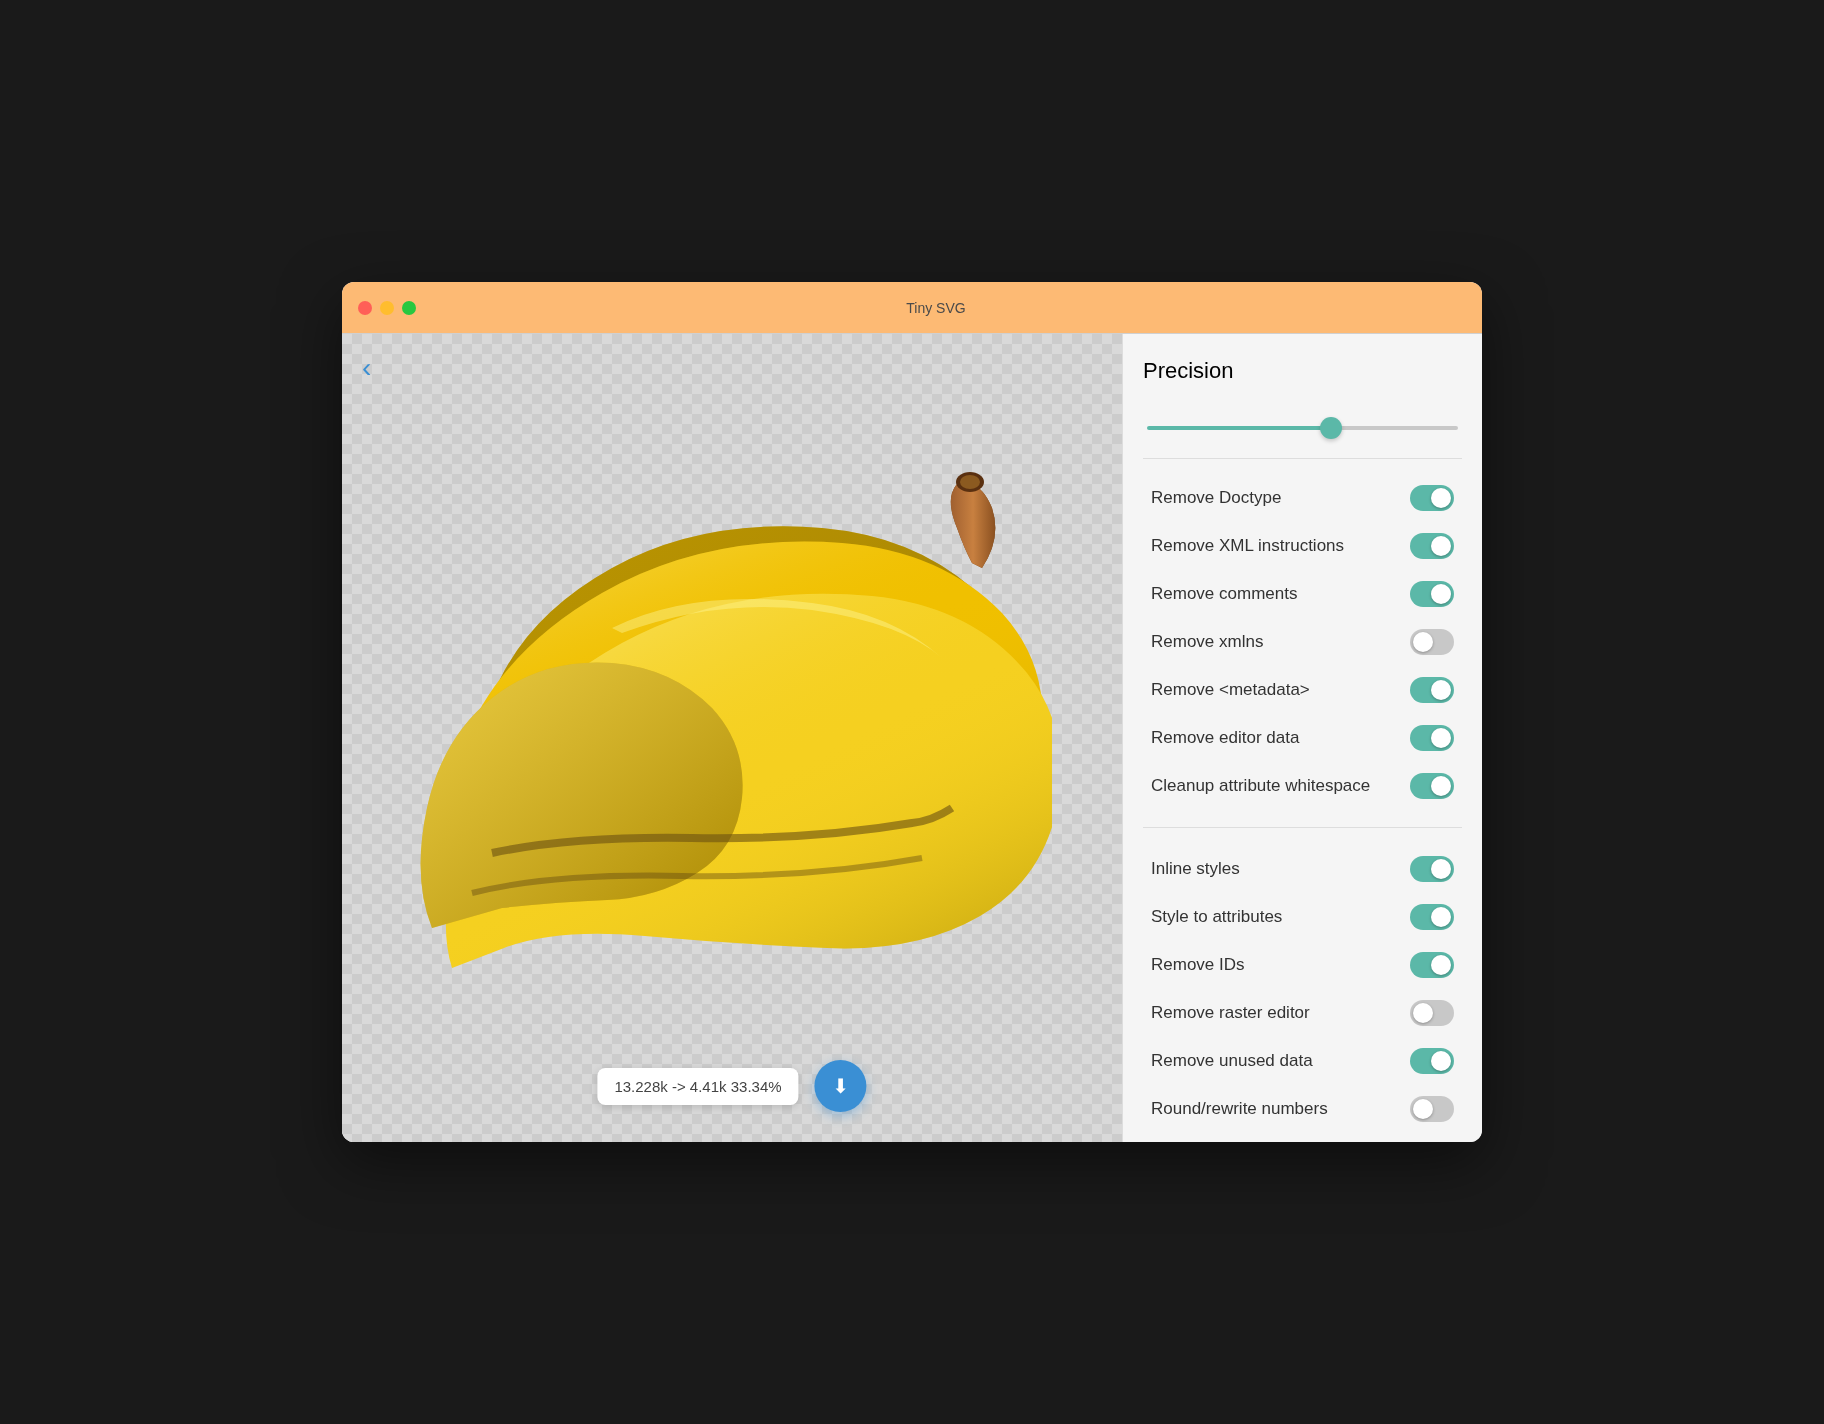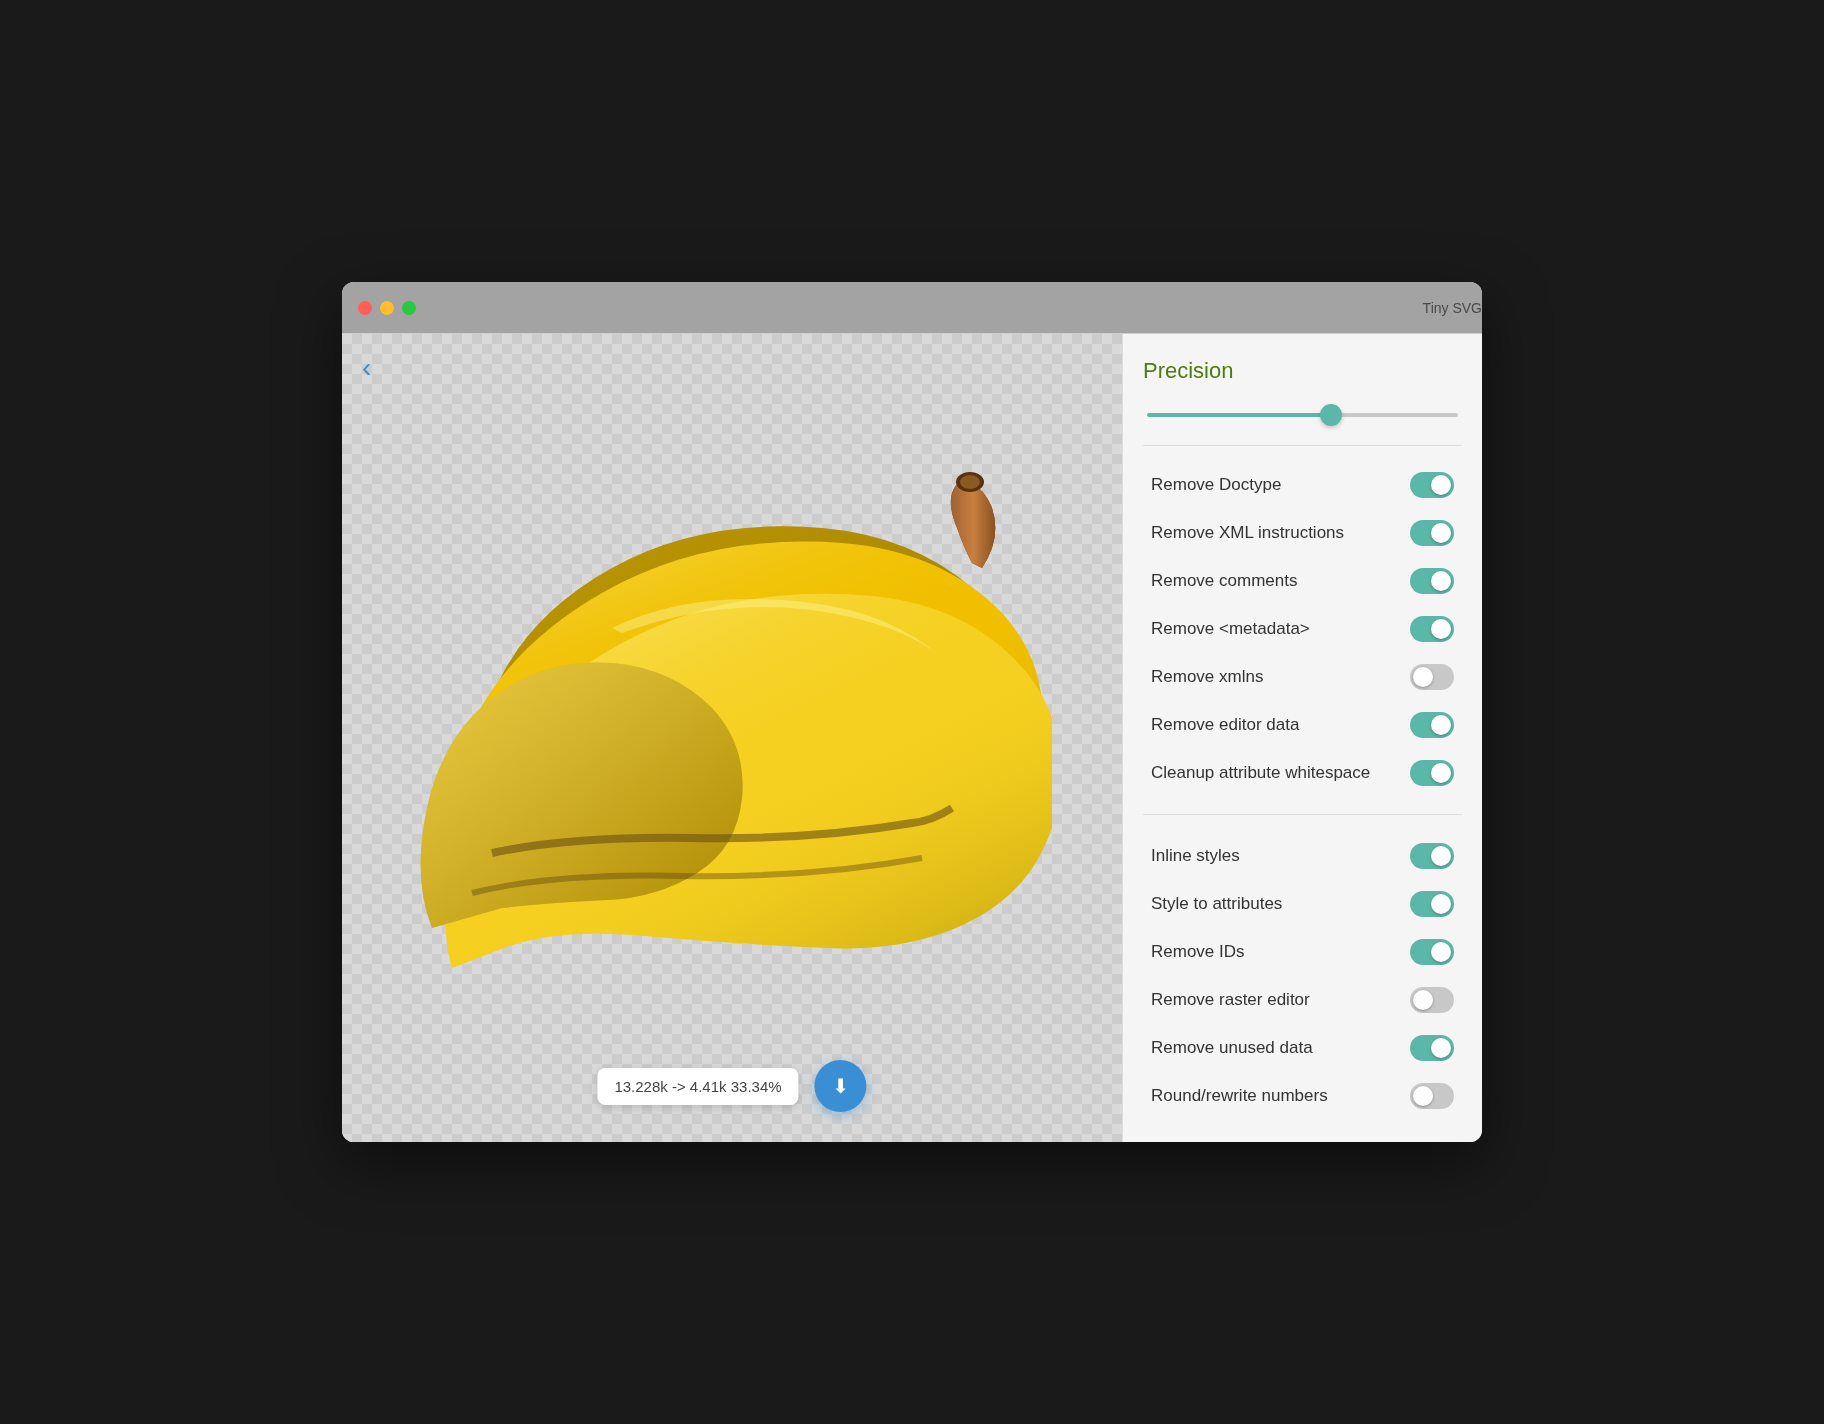--- a/index.html
+++ b/index.html
@@ -18,25 +18,25 @@
       height: 860px;
       background: #f0f0f0;
       border-radius: 12px;
       overflow: hidden;
       display: flex;
       flex-direction: column;
       box-shadow: 0 20px 60px rgba(0,0,0,0.5);
     }
 
     .titlebar {
-      background: #a3a3a3;
+      background: #fdba74;
       height: 52px;
       display: flex;
       align-items: center;
-      justify-content: flex-end;
+      justify-content: center;
       position: relative;
       border-bottom: 1px solid #d0d0d0;
       flex-shrink: 0;
       padding-left: 48px;
     }
 
     .traffic-lights {
       position: absolute;
       left: 16px;
       display: flex;
@@ -166,22 +166,22 @@
       flex-shrink: 0;
     }
 
     .precision-section {
       margin-bottom: 24px;
     }
 
     .precision-label {
       font-size: 22px;
       font-weight: 400;
-      color: #4d7c0f;
-      margin-bottom: 19px;
+      color: #000000;
+      margin-bottom: 32px;
     }
 
     .slider-container {
       padding: 0 4px;
     }
 
     .slider {
       -webkit-appearance: none;
       appearance: none;
       width: 100%;
@@ -412,33 +412,33 @@
           <div class="toggle-item">
             <span class="toggle-label">Remove comments</span>
             <label class="toggle-switch">
               <input type="checkbox" checked="" style="">
               <div class="toggle-track on">
                 <div class="toggle-thumb"></div>
               </div>
             </label>
           </div>
           <div class="toggle-item">
-            <span class="toggle-label">Remove &lt;metadata&gt;</span>
-            <label class="toggle-switch">
-              <input type="checkbox" checked="" style="">
-              <div class="toggle-track on">
-                <div class="toggle-thumb"></div>
-              </div>
-            </label>
-          </div>
-          <div class="toggle-item">
             <span class="toggle-label">Remove xmlns</span>
             <label class="toggle-switch">
               <input type="checkbox" style="">
               <div class="toggle-track off">
+                <div class="toggle-thumb"></div>
+              </div>
+            </label>
+          </div>
+          <div class="toggle-item">
+            <span class="toggle-label">Remove &lt;metadata&gt;</span>
+            <label class="toggle-switch">
+              <input type="checkbox" checked="" style="">
+              <div class="toggle-track on">
                 <div class="toggle-thumb"></div>
               </div>
             </label>
           </div>
           <div class="toggle-item">
             <span class="toggle-label">Remove editor data</span>
             <label class="toggle-switch">
               <input type="checkbox" checked="" style="">
               <div class="toggle-track on">
                 <div class="toggle-thumb"></div>

